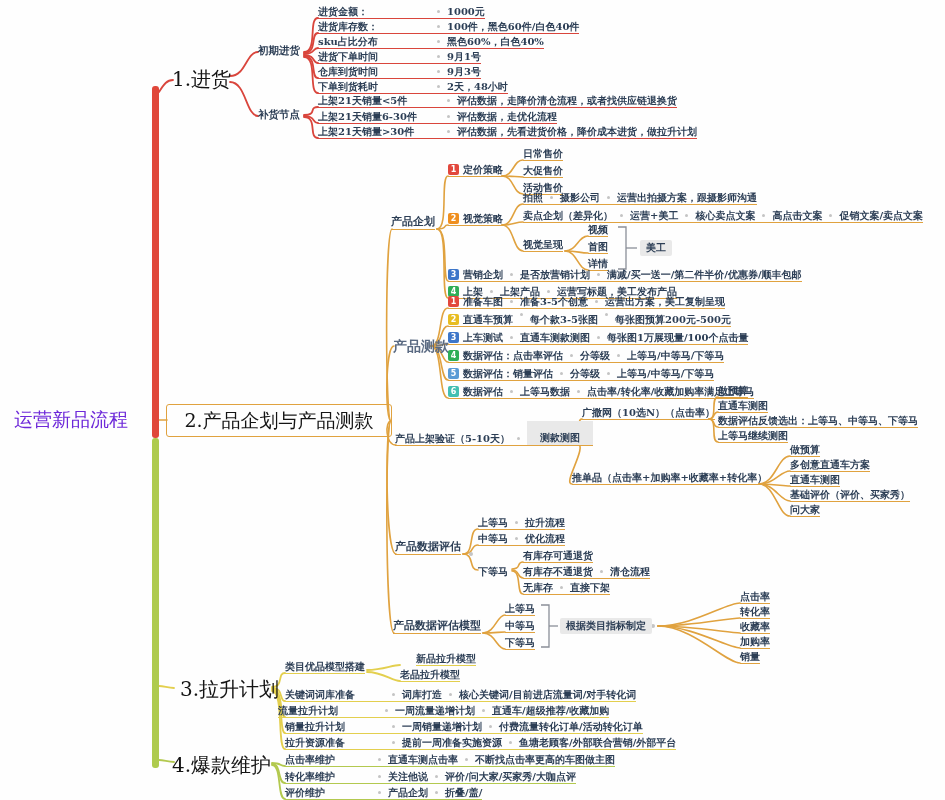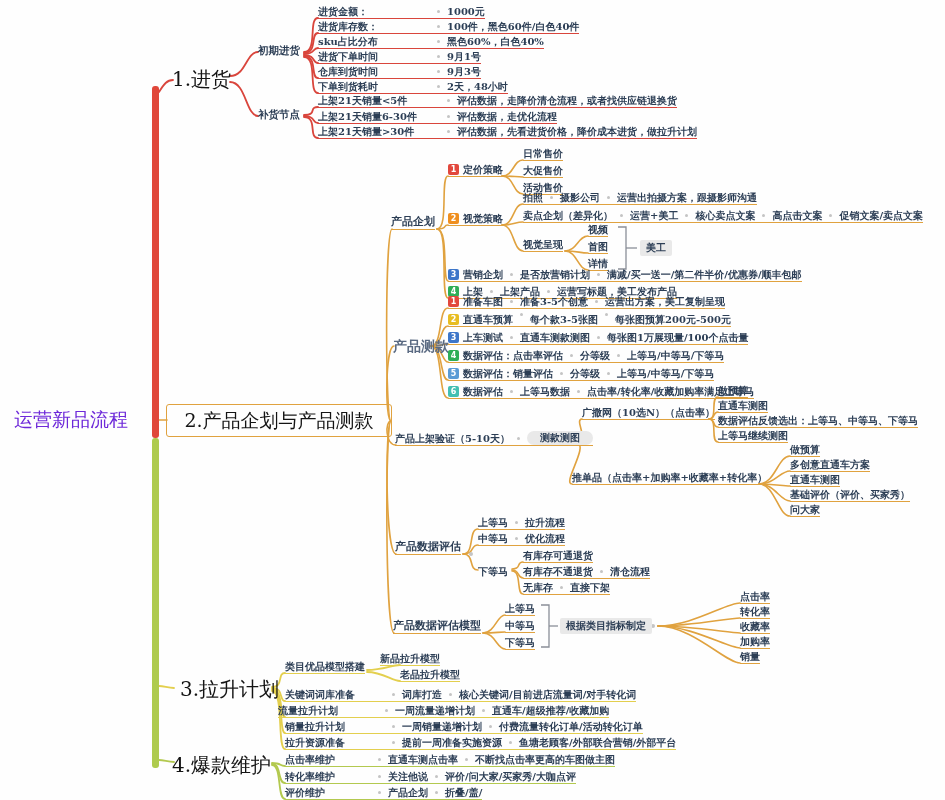--- a/index.html
+++ b/index.html
@@ -28,21 +28,21 @@
   .t{display:inline-block}
   .colw .t:first-of-type{min-width:112px}
   .colw2 .t:first-of-type{min-width:122px}
   .colw3 .t:first-of-type{min-width:100px}
   .colw4 .t:first-of-type{min-width:86px}
   .bg{width:11px;height:11px;border-radius:2px;color:#fff;font-family:"DejaVu Sans","Liberation Sans",sans-serif;
       font-size:8px;font-weight:bold;display:inline-flex;align-items:center;justify-content:center;
       margin:0 4px 1px 0;flex:none}
   .bg1{background:#e2483d}.bg2o{background:#ef8f1f}.bg2y{background:#e8bd22}
   .bg3{background:#3d76c9}.bg4{background:#2fae57}.bg5{background:#5a9bd5}.bg6{background:#43bfb2}
-  .gbox{background:#e9e9e9;border-radius:7px;padding:0 13px;height:14px;display:flex;align-items:flex-end;line-height:14px}
+  .gbox{background:#e9e9e9;border-radius:0;padding:0 13px;height:24px;display:flex;align-items:flex-end;line-height:14px}
   .gboxn{position:absolute;background:#e9e9e9;border-radius:2px;padding:0 6px;height:16px;
          font-size:10px;font-weight:bold;color:#2c3e55;display:flex;align-items:center;white-space:nowrap}
 </style>
 </head>
 <body>
 
 <div id="canvas">
 
   <svg id="edges" viewBox="0 0 945 800">
     <g fill="none" stroke="#d9453c" stroke-width="1.8" stroke-linecap="round">
@@ -365,21 +365,21 @@
   <div class="n uo" style="left:505px;top:634px">下等马</div>
   <div class="gboxn" style="left:560px;top:618px">根据类目指标制定</div>
   <div class="n uo" style="left:740px;top:588px">点击率</div>
   <div class="n uo" style="left:740px;top:603px">转化率</div>
   <div class="n uo" style="left:740px;top:618px">收藏率</div>
   <div class="n uo" style="left:740px;top:633px">加购率</div>
   <div class="n uo" style="left:740px;top:648px">销量</div>
 
   <div class="big" style="left:180px;top:676px">3.拉升计划</div>
   <div class="n uy" style="left:285px;top:658px">类目优品模型搭建</div>
-  <div class="n uy" style="left:380px;top:650px">新品拉升模型</div>
+  <div class="n uy" style="left:416px;top:650px">新品拉升模型</div>
   <div class="n uy" style="left:400px;top:666px">老品拉升模型</div>
   <div class="n uy colw3" style="left:285px;top:686px">
       <span class="t">关键词词库准备</span>
       <span class="dot"></span>
       <span class="t">词库打造</span>
       <span class="dot"></span>
       <span class="t">核心关键词/目前进店流量词/对手转化词</span>
     </div>
   <div class="n uy colw3" style="left:278px;top:702px">
       <span class="t">流量拉升计划</span>

